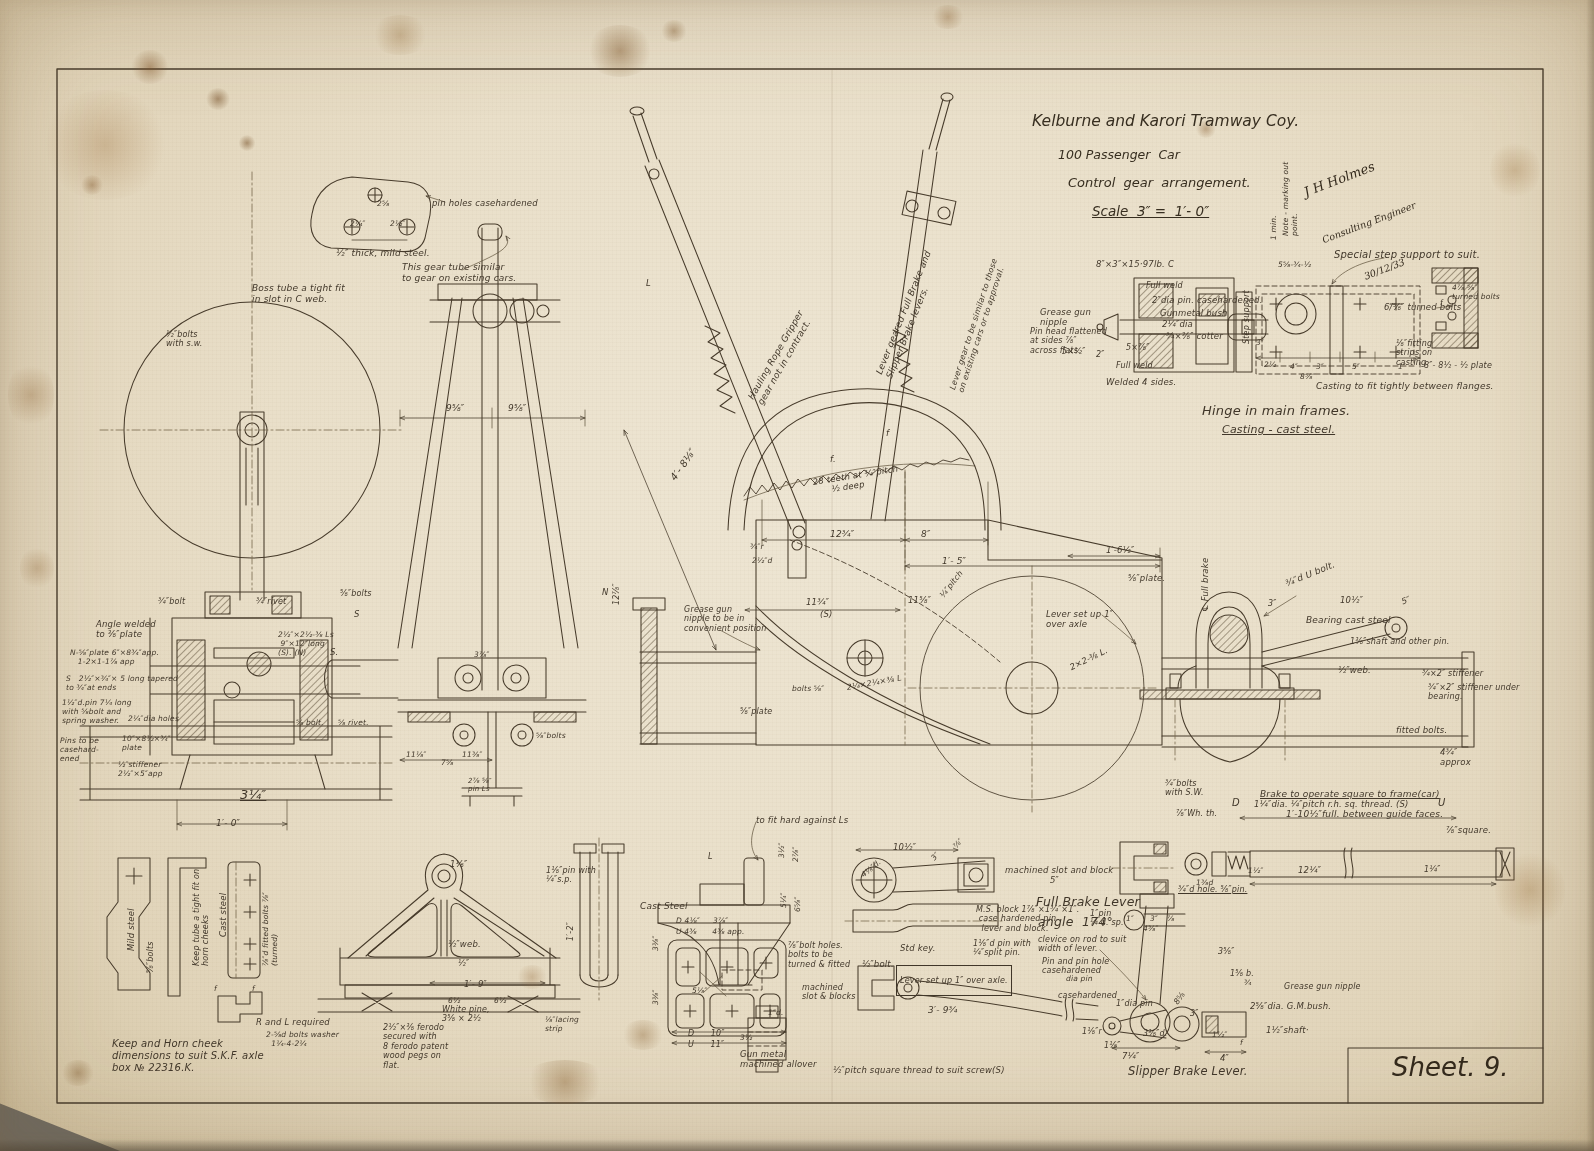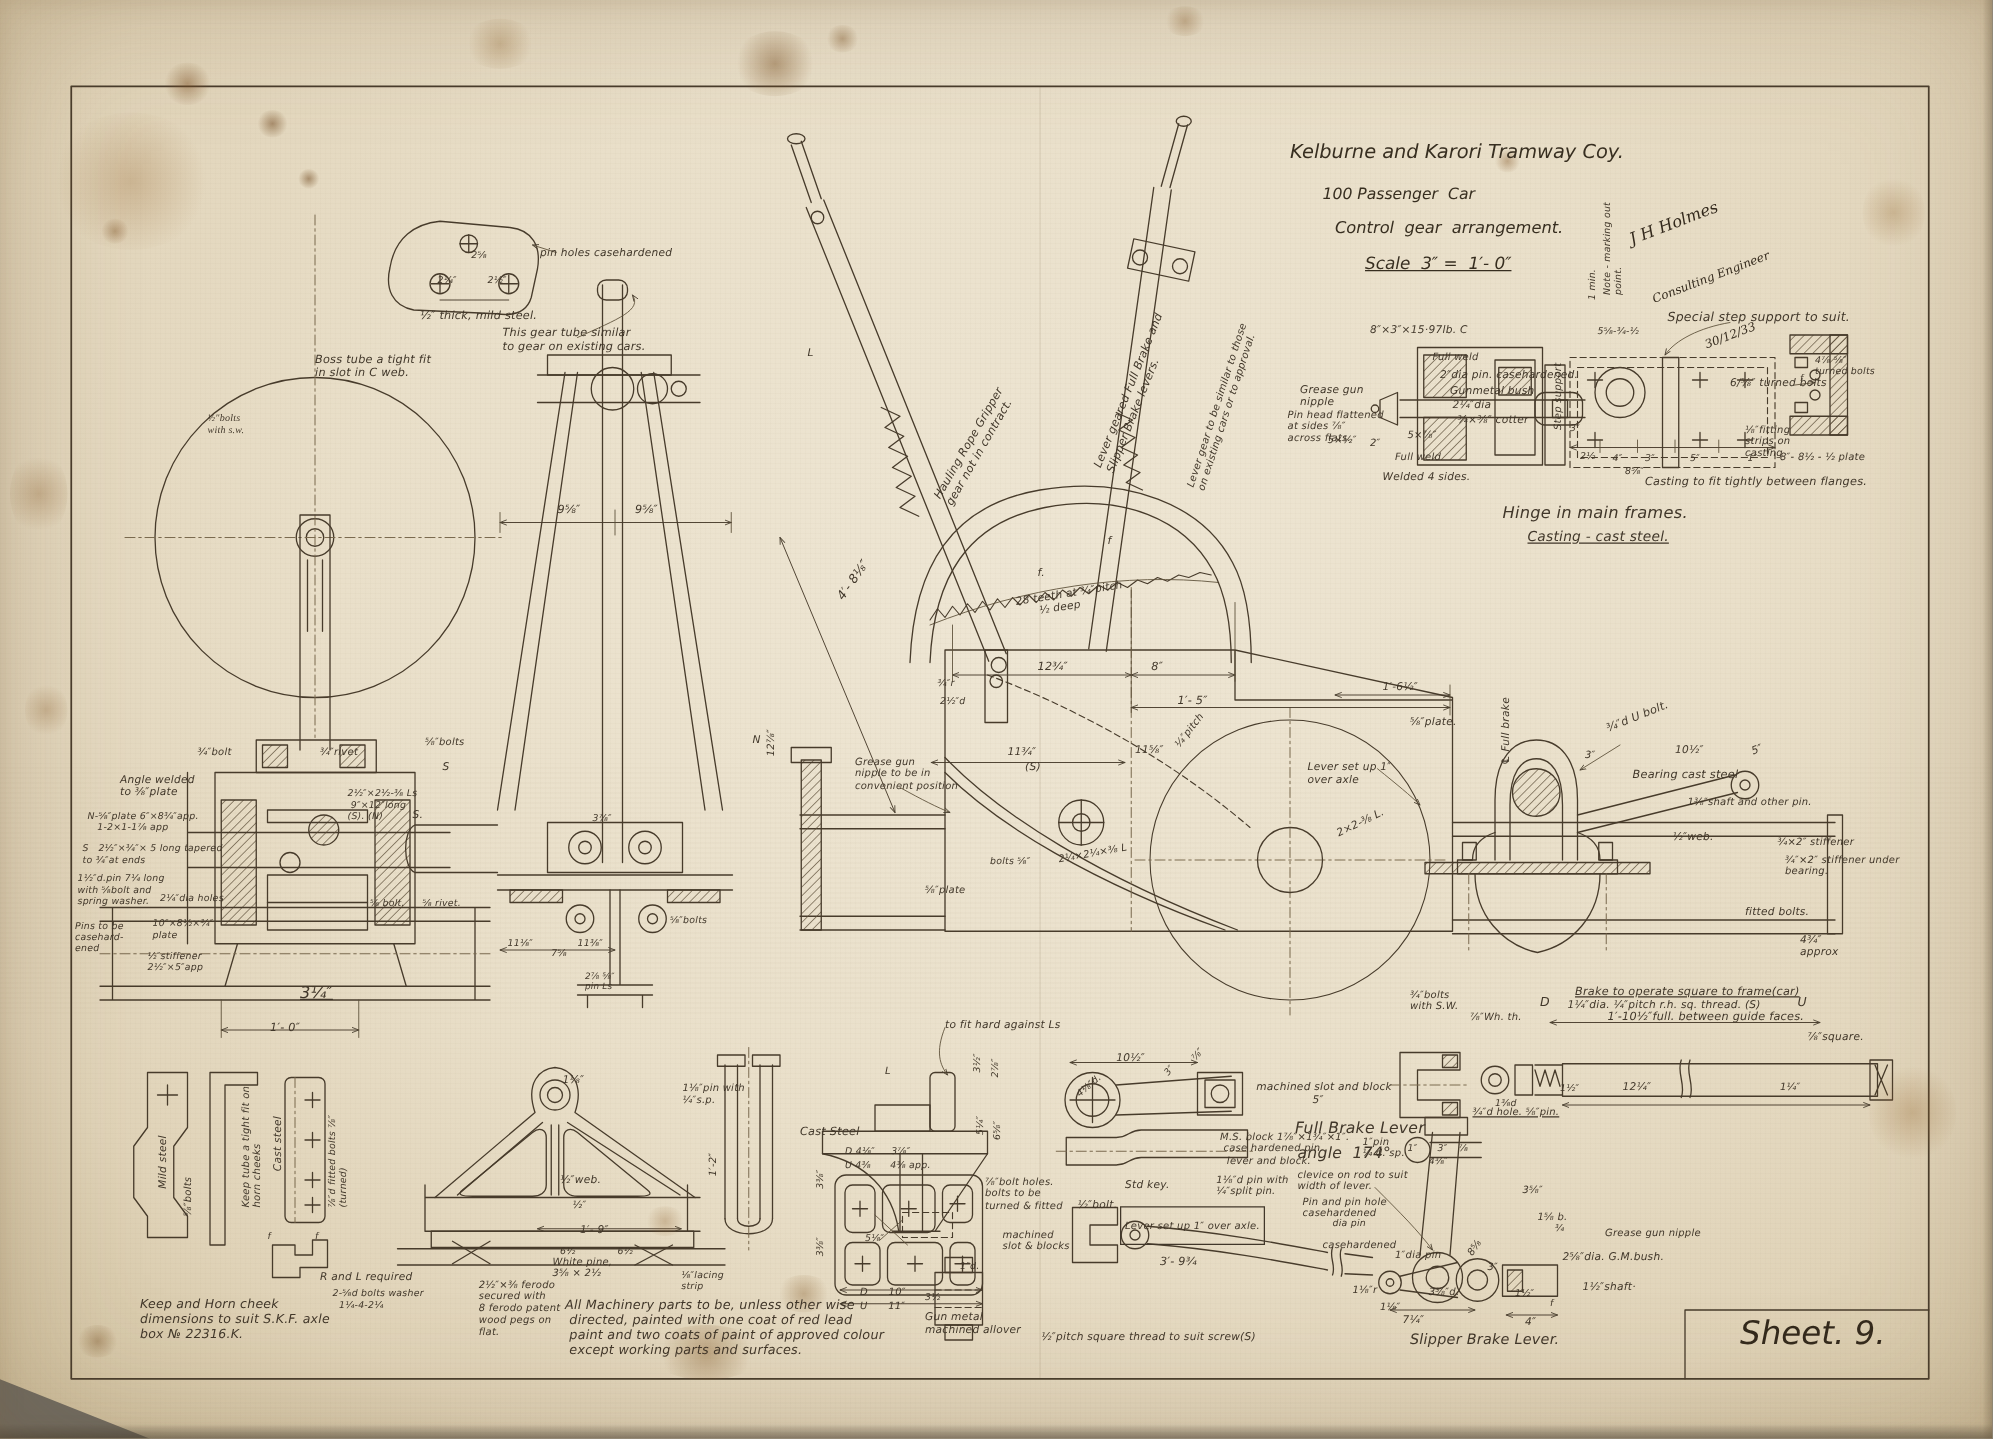--- a/index.html
+++ b/index.html
@@ -330,21 +330,21 @@
     <div class="s1">J H Holmes</div>
     <div class="s2">Consulting Engineer</div>
     <div class="s3">30/12/33</div>
   </div>
 
   <div class="tb" style="left:1392px;top:1052px;font-size:26px;color:#33291c;">Sheet. 9.</div>
 
   <div id="annotation-layer">
       <span class="ann" style="left: 252px; top: 283px;">Boss tube a tight fit
 in slot in C web.</span>
-      <span class="ann" style="left: 166px; top: 330px; font-size: 8px; font-family: Liberation Serif, serif;">½″bolts
+      <span class="ann" style="left: 166px; top: 330px; font-size: 8px;">½″bolts
 with s.w.</span>
       <span class="ann" style="left: 336px; top: 248px; font-size: 9px;">½″ thick, mild steel.</span>
       <span class="ann" style="left: 432px; top: 198px; font-size: 8.5px;">pin holes casehardened</span>
       <span class="ann" style="left: 402px; top: 262px; font-size: 9px;">This gear tube similar
 to gear on existing cars.</span>
       <span class="ann" style="left: 350px; top: 220px; font-size: 7.5px;">2¼″</span>
       <span class="ann" style="left: 390px; top: 220px; font-size: 7.5px;">2½″</span>
       <span class="ann" style="left: 377px; top: 200px; font-size: 7.5px;">2⅝</span>
       <span class="ann" style="left: 340px; top: 589px; font-size: 8px;">⅝″bolts</span>
       <span class="ann" style="left: 446px; top: 403px; font-size: 9px;">9⅝″</span>
@@ -423,21 +423,21 @@
       <span class="ann" style="left: 1306px; top: 615px; font-size: 9px;">Bearing cast steel</span>
       <span class="ann" style="left: 1338px; top: 665px; font-size: 8.5px;">½″web.</span>
       <span class="ann" style="left: 1400px; top: 597px; font-size: 8.5px; transform: rotate(-20deg);">5″</span>
       <span class="ann" style="left: 1350px; top: 637px; font-size: 8px;">1⅜″shaft and other pin.</span>
       <span class="ann" style="left: 1422px; top: 669px; font-size: 8px;">¾×2″ stiffener</span>
       <span class="ann" style="left: 1428px; top: 683px; font-size: 8px;">¾″×2″ stiffener under
 bearing.</span>
       <span class="ann" style="left: 1396px; top: 725px; font-size: 8.5px;">fitted bolts.</span>
       <span class="ann" style="left: 1440px; top: 747px; font-size: 8.5px;">4¾″
 approx</span>
-      <span class="ann" style="left: 1128px; top: 779px; font-size: 8px; margin-top: 12px;">¾″bolts
+      <span class="ann" style="left: 1165px; top: 779px; font-size: 8px;">¾″bolts
 with S.W.</span>
       <span class="ann" style="left: 1260px; top: 789px; font-size: 9px; text-decoration: underline;">Brake to operate square to frame(car)</span>
       <span class="ann" style="left: 1286px; top: 809px; font-size: 9px;">1′-10½″full. between guide faces.</span>
       <span class="ann" style="left: 1232px; top: 797px; font-size: 10px;">D</span>
       <span class="ann" style="left: 1438px; top: 797px; font-size: 10px;">U</span>
       <span class="ann" style="left: 1176px; top: 809px; font-size: 8px;">⅞″Wh. th.</span>
       <span class="ann" style="left: 1254px; top: 799px; font-size: 8.5px;">1¼″dia. ¼″pitch r.h. sq. thread. (S)</span>
       <span class="ann" style="left: 1446px; top: 825px; font-size: 8.5px;">⅞″square.</span>
       <span class="ann" style="left: 1298px; top: 865px; font-size: 8.5px;">12¼″</span>
       <span class="ann" style="left: 1424px; top: 865px; font-size: 8px;">1¼″</span>
@@ -582,23 +582,19 @@
       <span class="ann" style="left: 740px; top: 1049px; font-size: 8.5px;">Gun metal
 machined allover</span>
       <span class="ann" style="left: 833px; top: 1065px; font-size: 8.5px;">½″pitch square thread to suit screw(S)</span>
       <span class="ann" style="left: 740px; top: 707px; font-size: 8px;">⅝″plate</span>
       <span class="ann" style="left: 792px; top: 685px; font-size: 7.5px;">bolts ⅝″</span>
       <span class="ann" style="left: 846px; top: 683px; font-size: 8px; transform: rotate(-10deg);">2¼×2¼×⅜ L</span>
       <span class="ann" style="left: 1106px; top: 545px; font-size: 8.5px;">1′-6½″</span>
       <span class="ann" style="left: 612px; top: 605px; font-size: 8px; transform: rotate(-90deg);">12⅞″</span>
       <span class="ann" style="left: 474px; top: 651px; font-size: 7.5px;">3⅞″</span>
       <span class="ann" style="left: 1440px; top: 299px; font-size: 7.5px;">f</span>
-      <span class="ann" style="left: 452px; top: 1039px; font-size: 10.2px;">All Machinery parts to be, unless other wise
- directed, painted with one coat of red lead
- paint and two coats of paint of approved colour
- except working parts and surfaces.</span>
     </div>
 
   <div class="corner-bl"></div>
   <div class="bstrip"></div>
   <div class="rstrip"></div>
   <div class="vig"></div>
 </div>
 
 </body></html>

